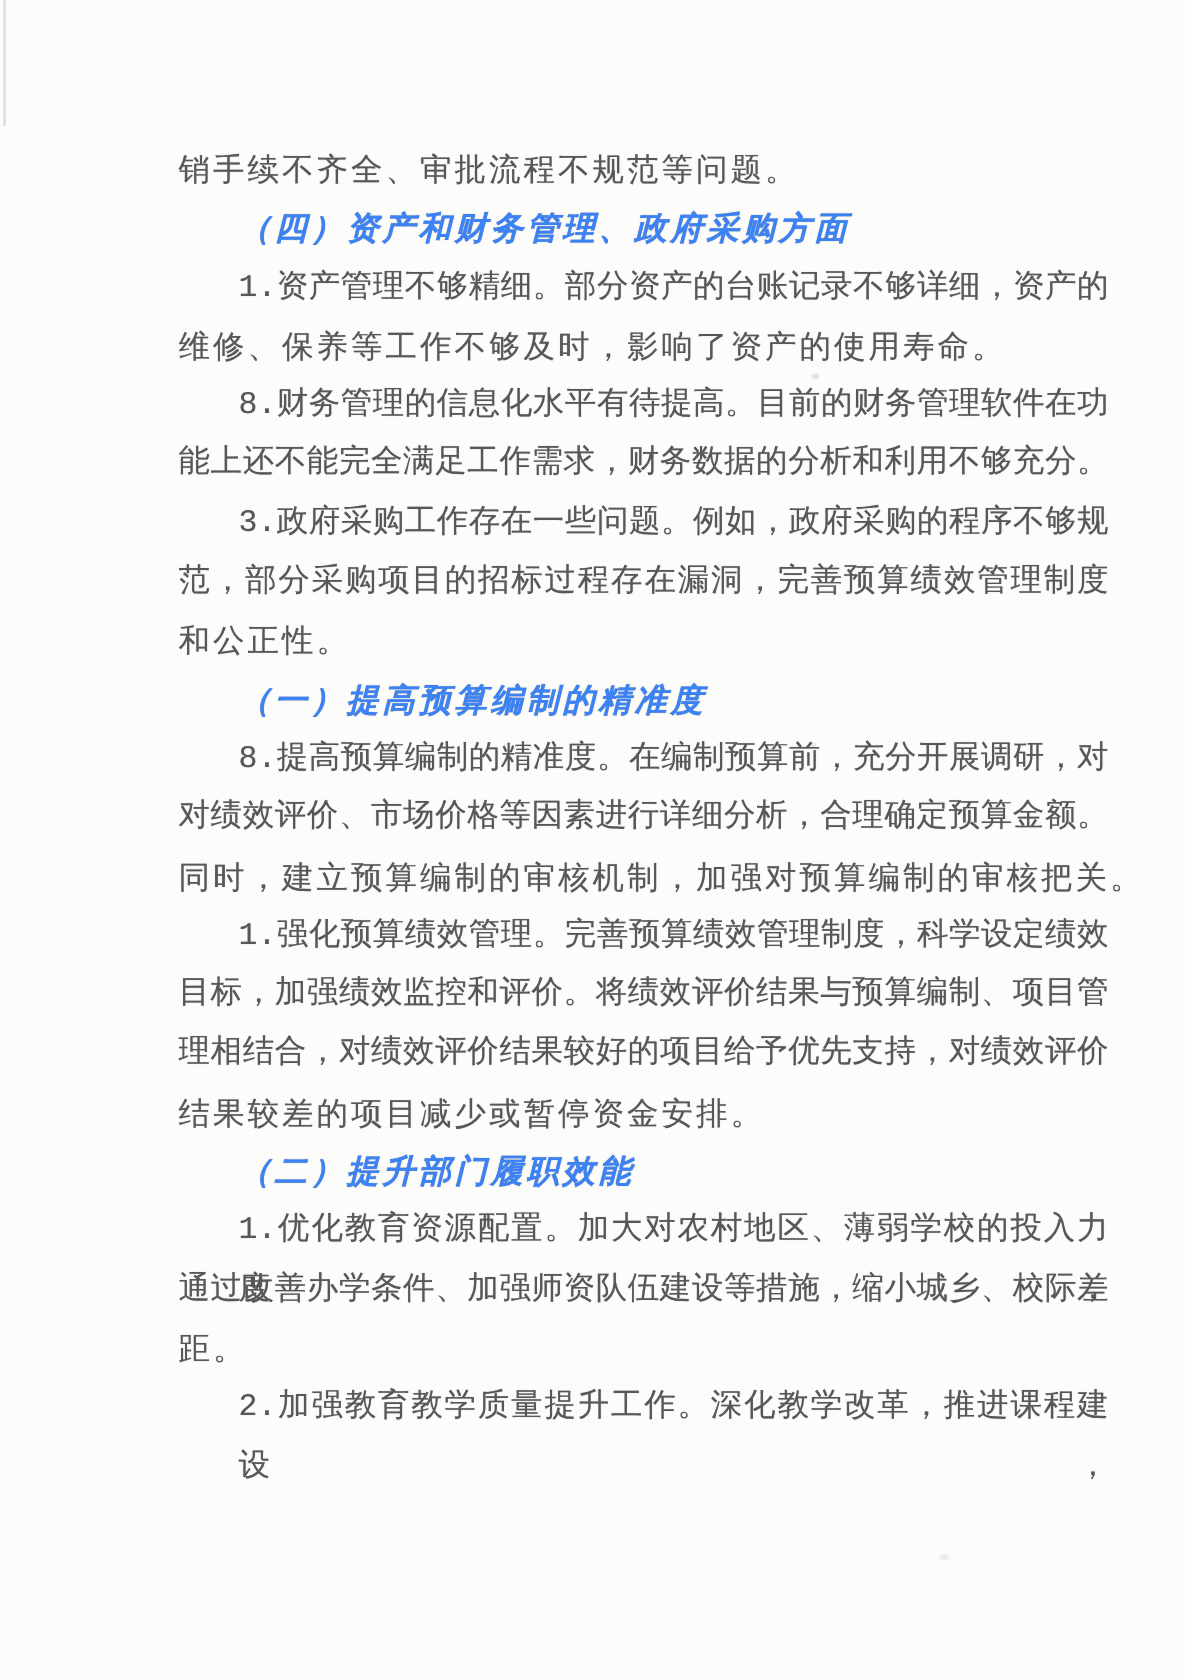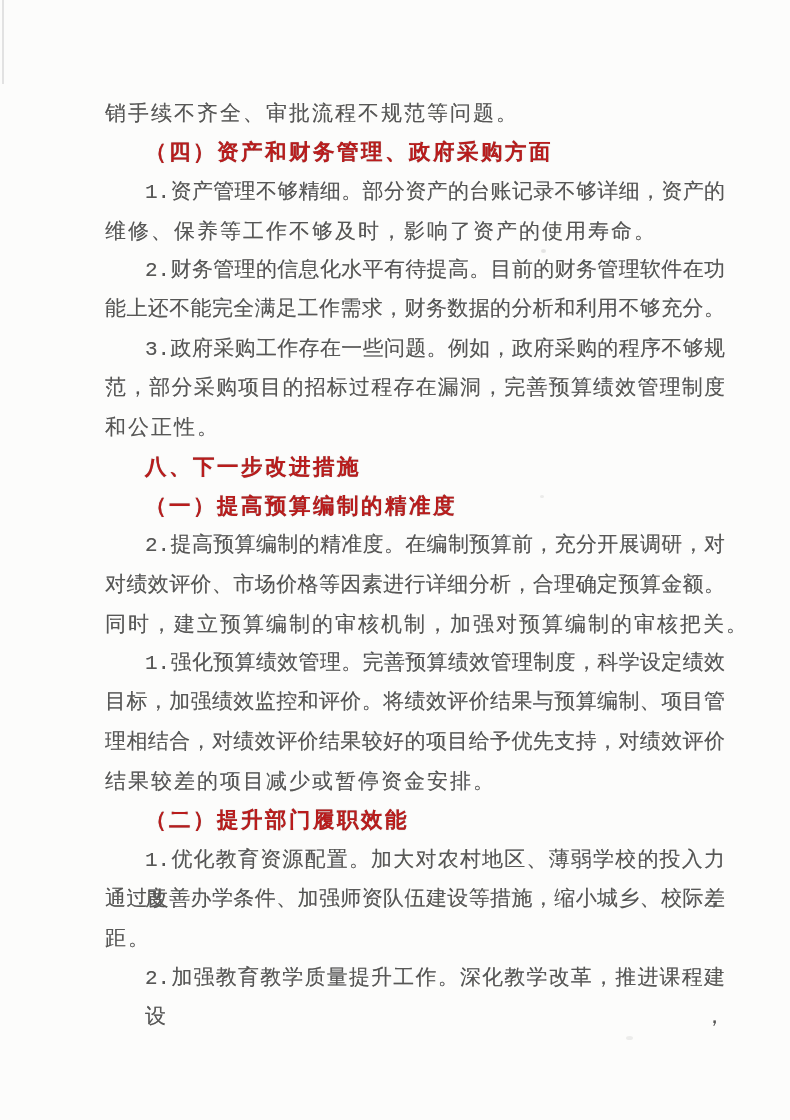--- a/index.html
+++ b/index.html
@@ -29,21 +29,21 @@
     border-radius: 50%;
     background: #d9d9d8;
     opacity: 0.7;
   }
   .speck.s1 { left: 541px; top: 249px; width: 5px; height: 4px; }
   .speck.s2 { left: 626px; top: 1036px; width: 7px; height: 4px; opacity: 0.45; }
   .speck.s3 { left: 540px; top: 495px; width: 4px; height: 3px; opacity: 0.5; }
 
   .textblock {
     position: absolute;
-    left: 105px;
+    left: 119px;
     top: 94px;
     width: 620px;
   }
   .line {
     height: 39.3px;
     line-height: 39.3px;
     font-size: 21px;
     color: #575756;
     letter-spacing: 2px;
     white-space: nowrap;
@@ -54,47 +54,47 @@
     white-space: normal;
     text-align: justify;
     text-align-last: justify;
     text-justify: inter-character;
     font-family: Liberation Mono, monospace;
   }
   .line.indent { padding-left: 40px; }
   .line.indent.justify { padding-left: 40px; }
   .line.heading {
     font-weight: 700;
-    color: #b91c1c;
+    color: #3b82f6;
     font-size: 21.5px;
     letter-spacing: 2.5px;
     text-shadow: 0 0 0.7px rgba(70,70,70,0.6);
+    font-style: italic;
   }
 </style>
 </head>
 <body>
 
 <div class="page">
   <div class="scan-edge"></div>
   <div class="speck s1"></div>
   <div class="speck s2"></div>
   <div class="speck s3"></div>
   <div class="textblock">
       <div class="line">销手续不齐全、审批流程不规范等问题。</div>
       <div class="line indent heading">（四）资产和财务管理、政府采购方面</div>
       <div class="line indent justify">1.资产管理不够精细。部分资产的台账记录不够详细，资产的</div>
       <div class="line">维修、保养等工作不够及时，影响了资产的使用寿命。</div>
-      <div class="line indent justify">2.财务管理的信息化水平有待提高。目前的财务管理软件在功</div>
+      <div class="line indent justify">8.财务管理的信息化水平有待提高。目前的财务管理软件在功</div>
       <div class="line justify">能上还不能完全满足工作需求，财务数据的分析和利用不够充分。</div>
       <div class="line indent justify">3.政府采购工作存在一些问题。例如，政府采购的程序不够规</div>
       <div class="line justify">范，部分采购项目的招标过程存在漏洞，完善预算绩效管理制度</div>
       <div class="line">和公正性。</div>
-      <div class="line indent heading">八、下一步改进措施</div>
       <div class="line indent heading">（一）提高预算编制的精准度</div>
-      <div class="line indent justify">2.提高预算编制的精准度。在编制预算前，充分开展调研，对</div>
+      <div class="line indent justify">8.提高预算编制的精准度。在编制预算前，充分开展调研，对</div>
       <div class="line justify">对绩效评价、市场价格等因素进行详细分析，合理确定预算金额。</div>
       <div class="line">同时，建立预算编制的审核机制，加强对预算编制的审核把关。</div>
       <div class="line indent justify">1.强化预算绩效管理。完善预算绩效管理制度，科学设定绩效</div>
       <div class="line justify">目标，加强绩效监控和评价。将绩效评价结果与预算编制、项目管</div>
       <div class="line justify">理相结合，对绩效评价结果较好的项目给予优先支持，对绩效评价</div>
       <div class="line">结果较差的项目减少或暂停资金安排。</div>
       <div class="line indent heading">（二）提升部门履职效能</div>
       <div class="line indent justify">1.优化教育资源配置。加大对农村地区、薄弱学校的投入力度，</div>
       <div class="line justify">通过改善办学条件、加强师资队伍建设等措施，缩小城乡、校际差</div>
       <div class="line">距。</div>

